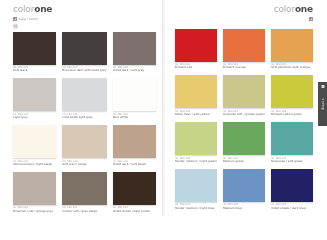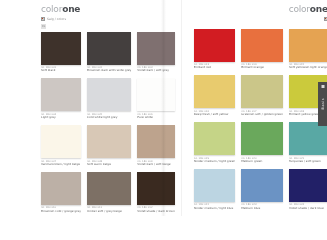--- a/index.html
+++ b/index.html
@@ -14,21 +14,20 @@
     font-family: "Liberation Sans", sans-serif;
     position: relative;
   }
 
   
   #spread {
     position: absolute;
     inset: 0;
     display: flex;
     background: #ffffff;
-    padding-left: 28px;
   }
   .page {
     position: relative;
     height: 216px;
     background: #ffffff;
     box-sizing: border-box;
   }
   .page.left  { width: 163px; padding: 4px 7px 0 13px; }
   .page.right { width: 164px; padding: 4px 14px 0 12px; }
 

